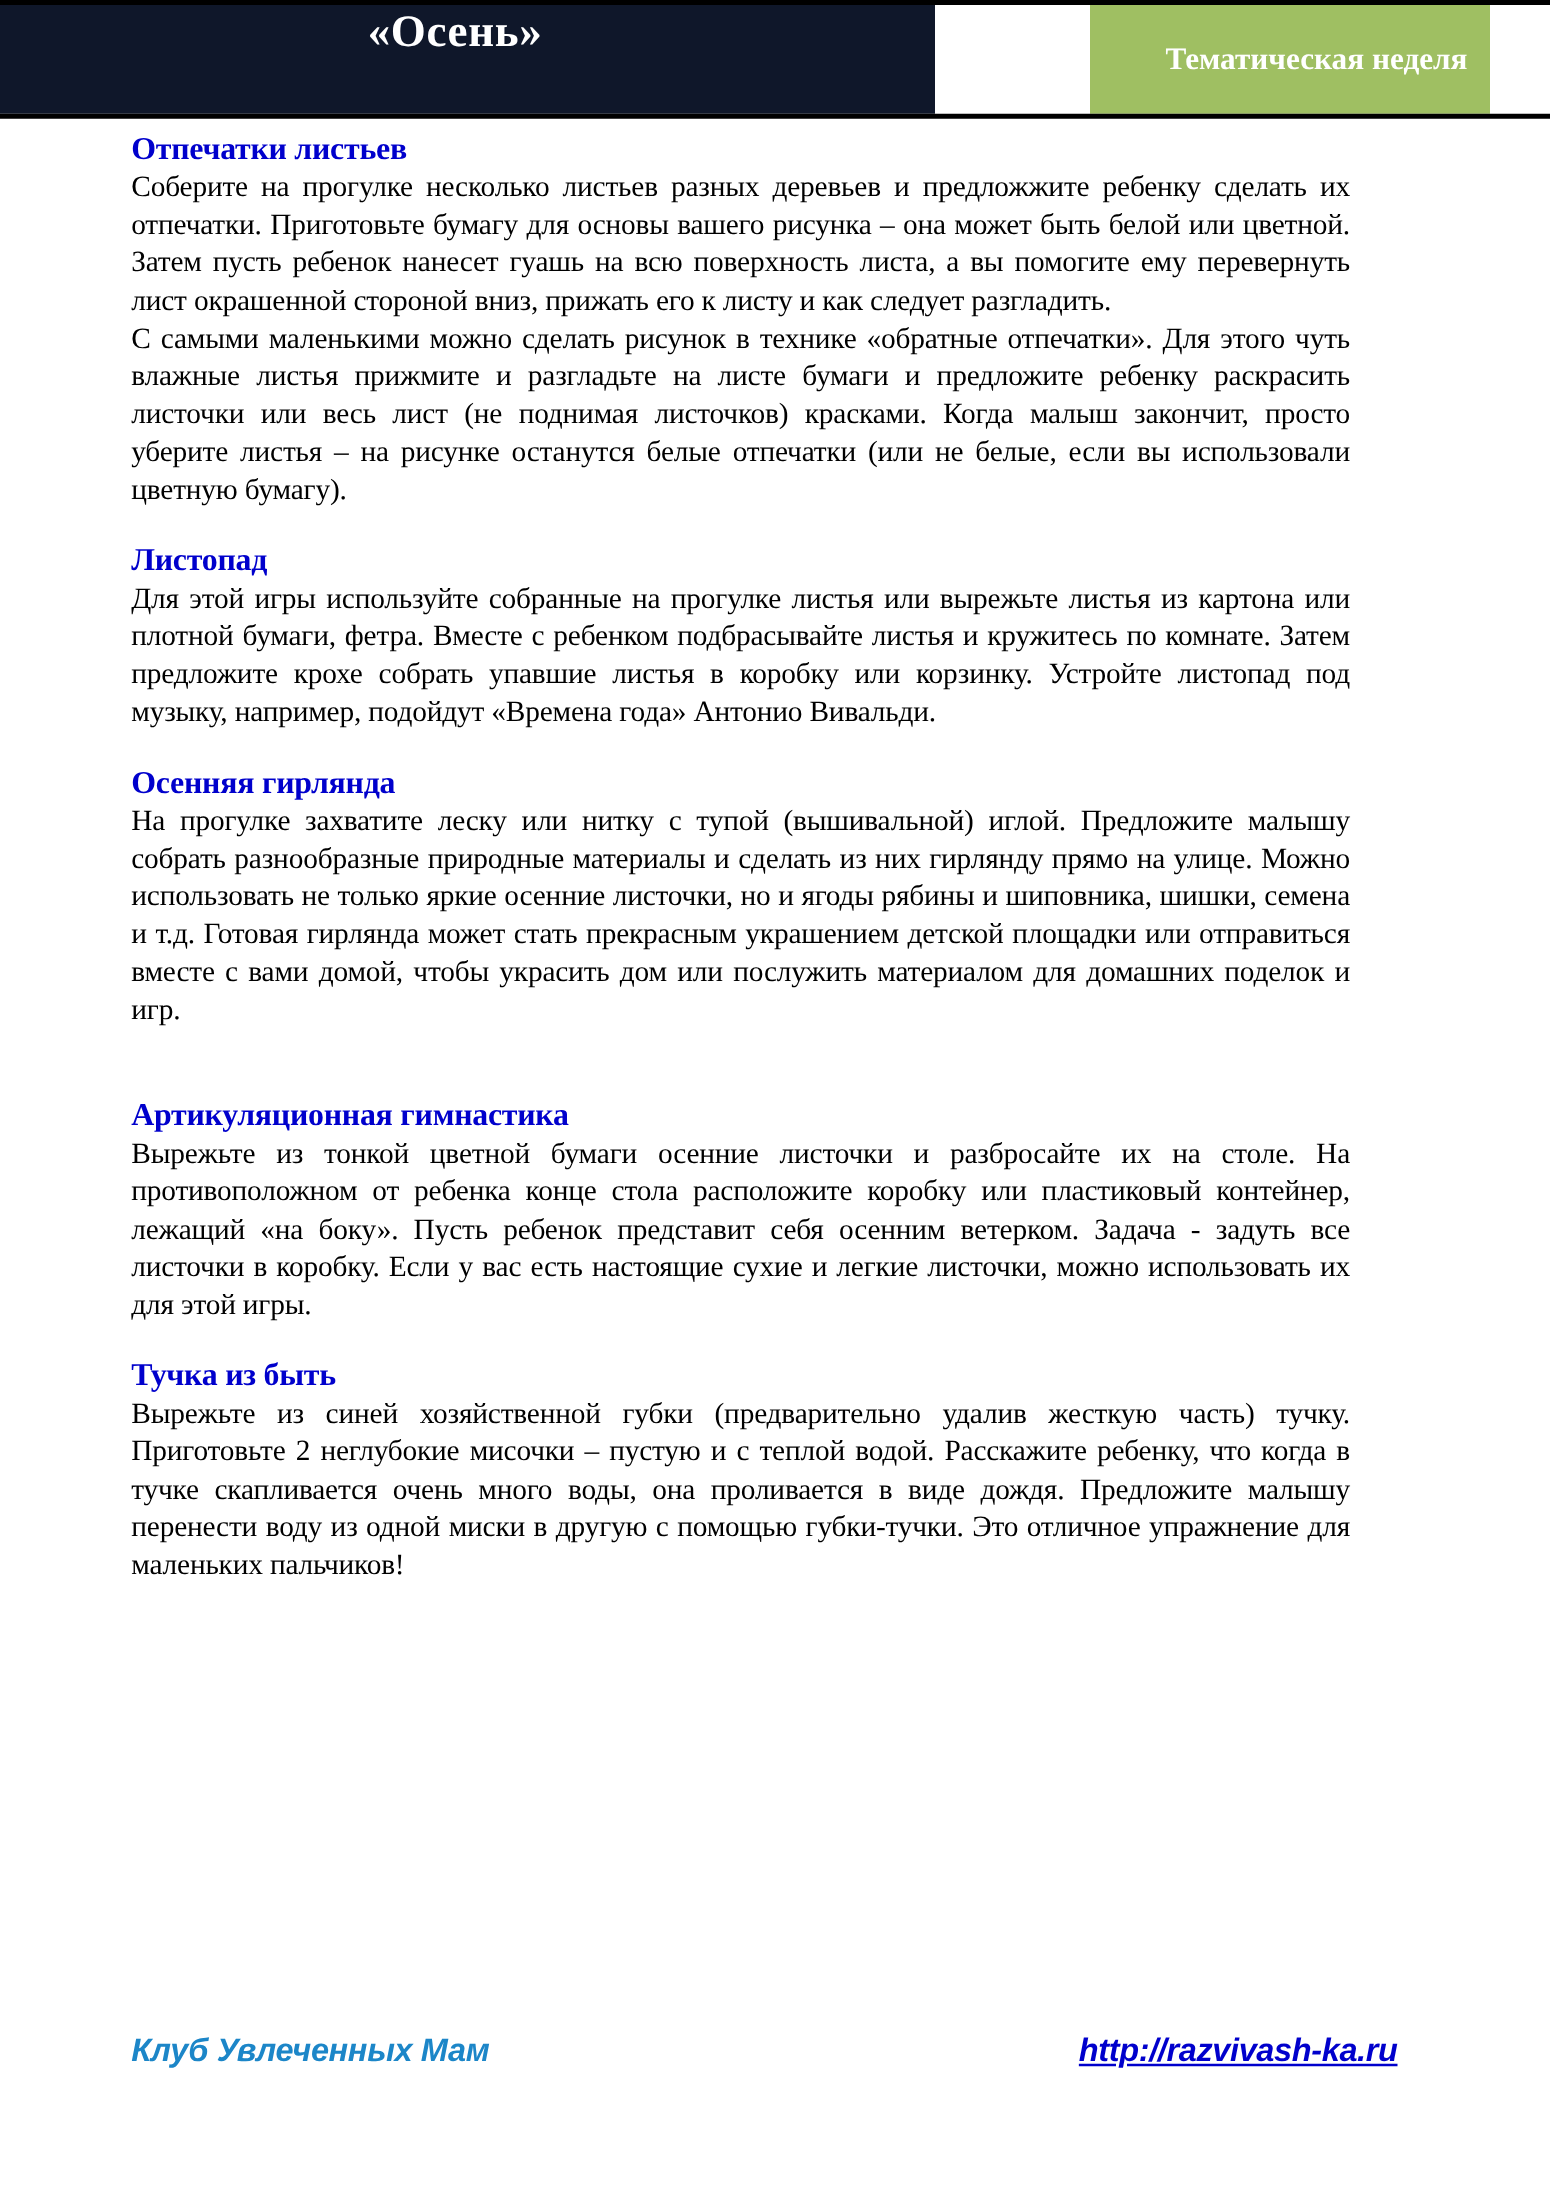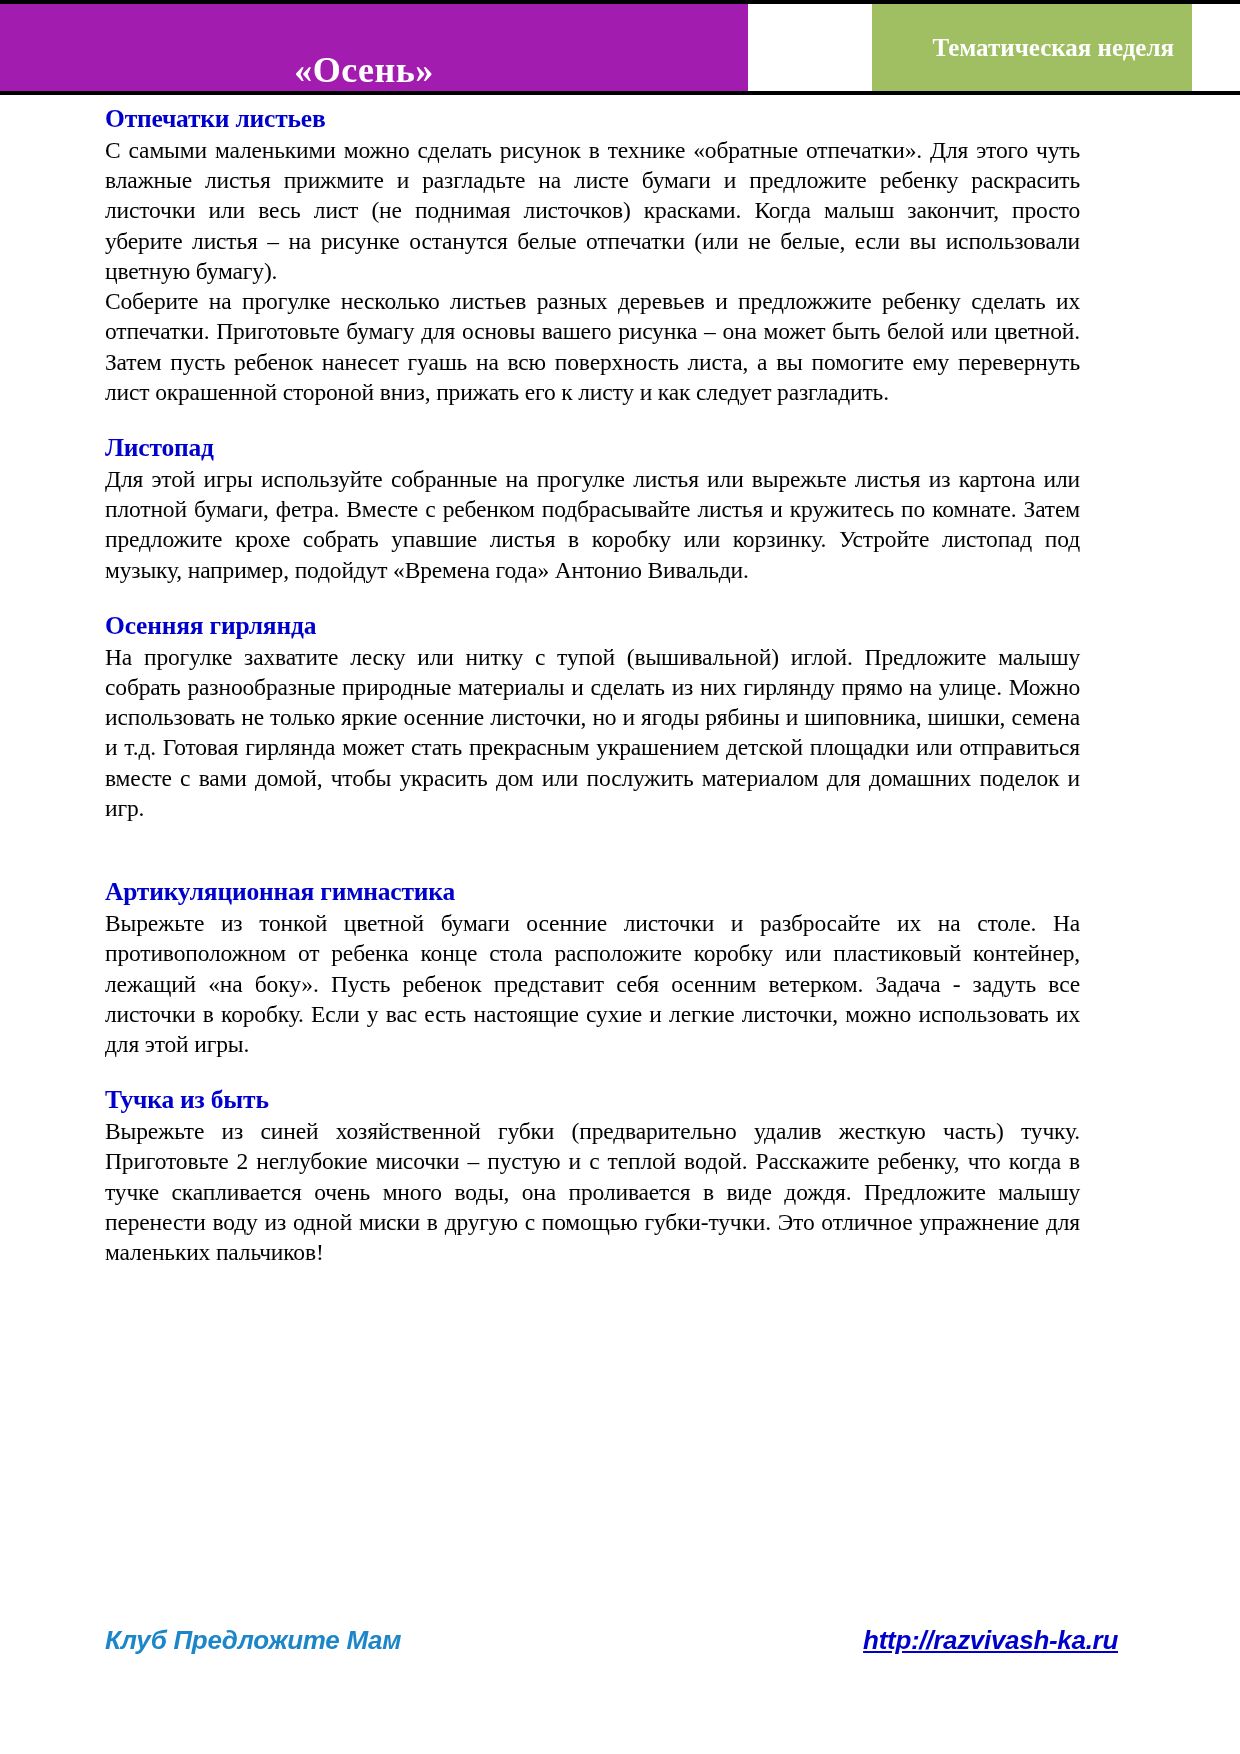--- a/index.html
+++ b/index.html
@@ -37,23 +37,23 @@
     width: 1240px;
     height: 4px;
     background: #000000;
   }
   .header-orange {
     position: absolute;
     top: 4px;
     left: 0;
     width: 748px;
     height: 87px;
-    background: #a21caf;
+    background: #0f172a;
     display: flex;
-    align-items: flex-end;
+    align-items: flex-start;
     justify-content: center;
   }
   .header-title {
     color: #ffffff;
     font-size: 36px;
     font-weight: bold;
     font-family: "Liberation Serif", "DejaVu Serif", serif;
     letter-spacing: 0.5px;
     text-align: center;
     margin-left: -20px;
@@ -162,22 +162,22 @@
   </div>
   <div class="header-green">
     <div class="header-badge">Тематическая неделя</div>
   </div>
   <div class="header-rule-bottom"></div>
 </div>
 
 <div class="content">
 
   <h2 class="section-heading">Отпечатки листьев</h2>
+  <p class="body-text">Соберите на прогулке несколько листьев разных деревьев и предложжите ребенку сделать их отпечатки. Приготовьте бумагу для основы вашего рисунка – она может быть белой или цветной. Затем пусть ребенок нанесет гуашь на всю поверхность листа, а вы помогите ему перевернуть лист окрашенной стороной вниз, прижать его к листу и как следует разгладить.</p>
   <p class="body-text">С самыми маленькими можно сделать рисунок в технике «обратные отпечатки». Для этого чуть влажные листья прижмите и разгладьте на листе бумаги и предложите ребенку раскрасить листочки или весь лист (не поднимая листочков) красками. Когда малыш закончит, просто уберите листья – на рисунке останутся белые отпечатки (или не белые, если вы использовали цветную бумагу).</p>
-  <p class="body-text">Соберите на прогулке несколько листьев разных деревьев и предложжите ребенку сделать их отпечатки. Приготовьте бумагу для основы вашего рисунка – она может быть белой или цветной. Затем пусть ребенок нанесет гуашь на всю поверхность листа, а вы помогите ему перевернуть лист окрашенной стороной вниз, прижать его к листу и как следует разгладить.</p>
 
   <div class="gap-section"></div>
 
   <h2 class="section-heading">Листопад</h2>
   <p class="body-text">Для этой игры используйте собранные на прогулке листья или вырежьте листья из картона или плотной бумаги, фетра. Вместе с ребенком подбрасывайте листья и кружитесь по комнате. Затем предложите крохе собрать упавшие листья в коробку или корзинку. Устройте листопад под музыку, например, подойдут «Времена года» Антонио Вивальди.</p>
 
   <div class="gap-section"></div>
 
   <h2 class="section-heading">Осенняя гирлянда</h2>
   <p class="body-text">На прогулке захватите леску или нитку с тупой (вышивальной) иглой. Предложите малышу собрать разнообразные природные материалы и сделать из них гирлянду прямо на улице. Можно использовать не только яркие осенние листочки, но и ягоды рябины и шиповника, шишки, семена и т.д. Готовая гирлянда может стать прекрасным украшением детской площадки или отправиться вместе с вами домой, чтобы украсить дом или послужить материалом для домашних поделок и игр.</p>
@@ -189,15 +189,15 @@
   <p class="body-text">Вырежьте из тонкой цветной бумаги осенние листочки и разбросайте их на столе. На противоположном от ребенка конце стола расположите коробку или пластиковый контейнер, лежащий «на боку». Пусть ребенок представит себя осенним ветерком. Задача - задуть все листочки в коробку. Если у вас есть настоящие сухие и легкие листочки, можно использовать их для этой игры.</p>
 
   <div class="gap-section"></div>
 
   <h2 class="section-heading">Тучка из быть</h2>
   <p class="body-text">Вырежьте из синей хозяйственной губки (предварительно удалив жесткую часть) тучку. Приготовьте 2 неглубокие мисочки – пустую и с теплой водой. Расскажите ребенку, что когда в тучке скапливается очень много воды, она проливается в виде дождя. Предложите малышу перенести воду из одной миски в другую с помощью губки-тучки. Это отличное упражнение для маленьких пальчиков!</p>
 
 </div>
 
 <div class="footer">
-  <div class="footer-club">Клуб Предложите Мам</div>
+  <div class="footer-club">Клуб Увлеченных Мам</div>
   <div class="footer-url">http://razvivash-ka.ru</div>
 </div>
 
 </body></html>

